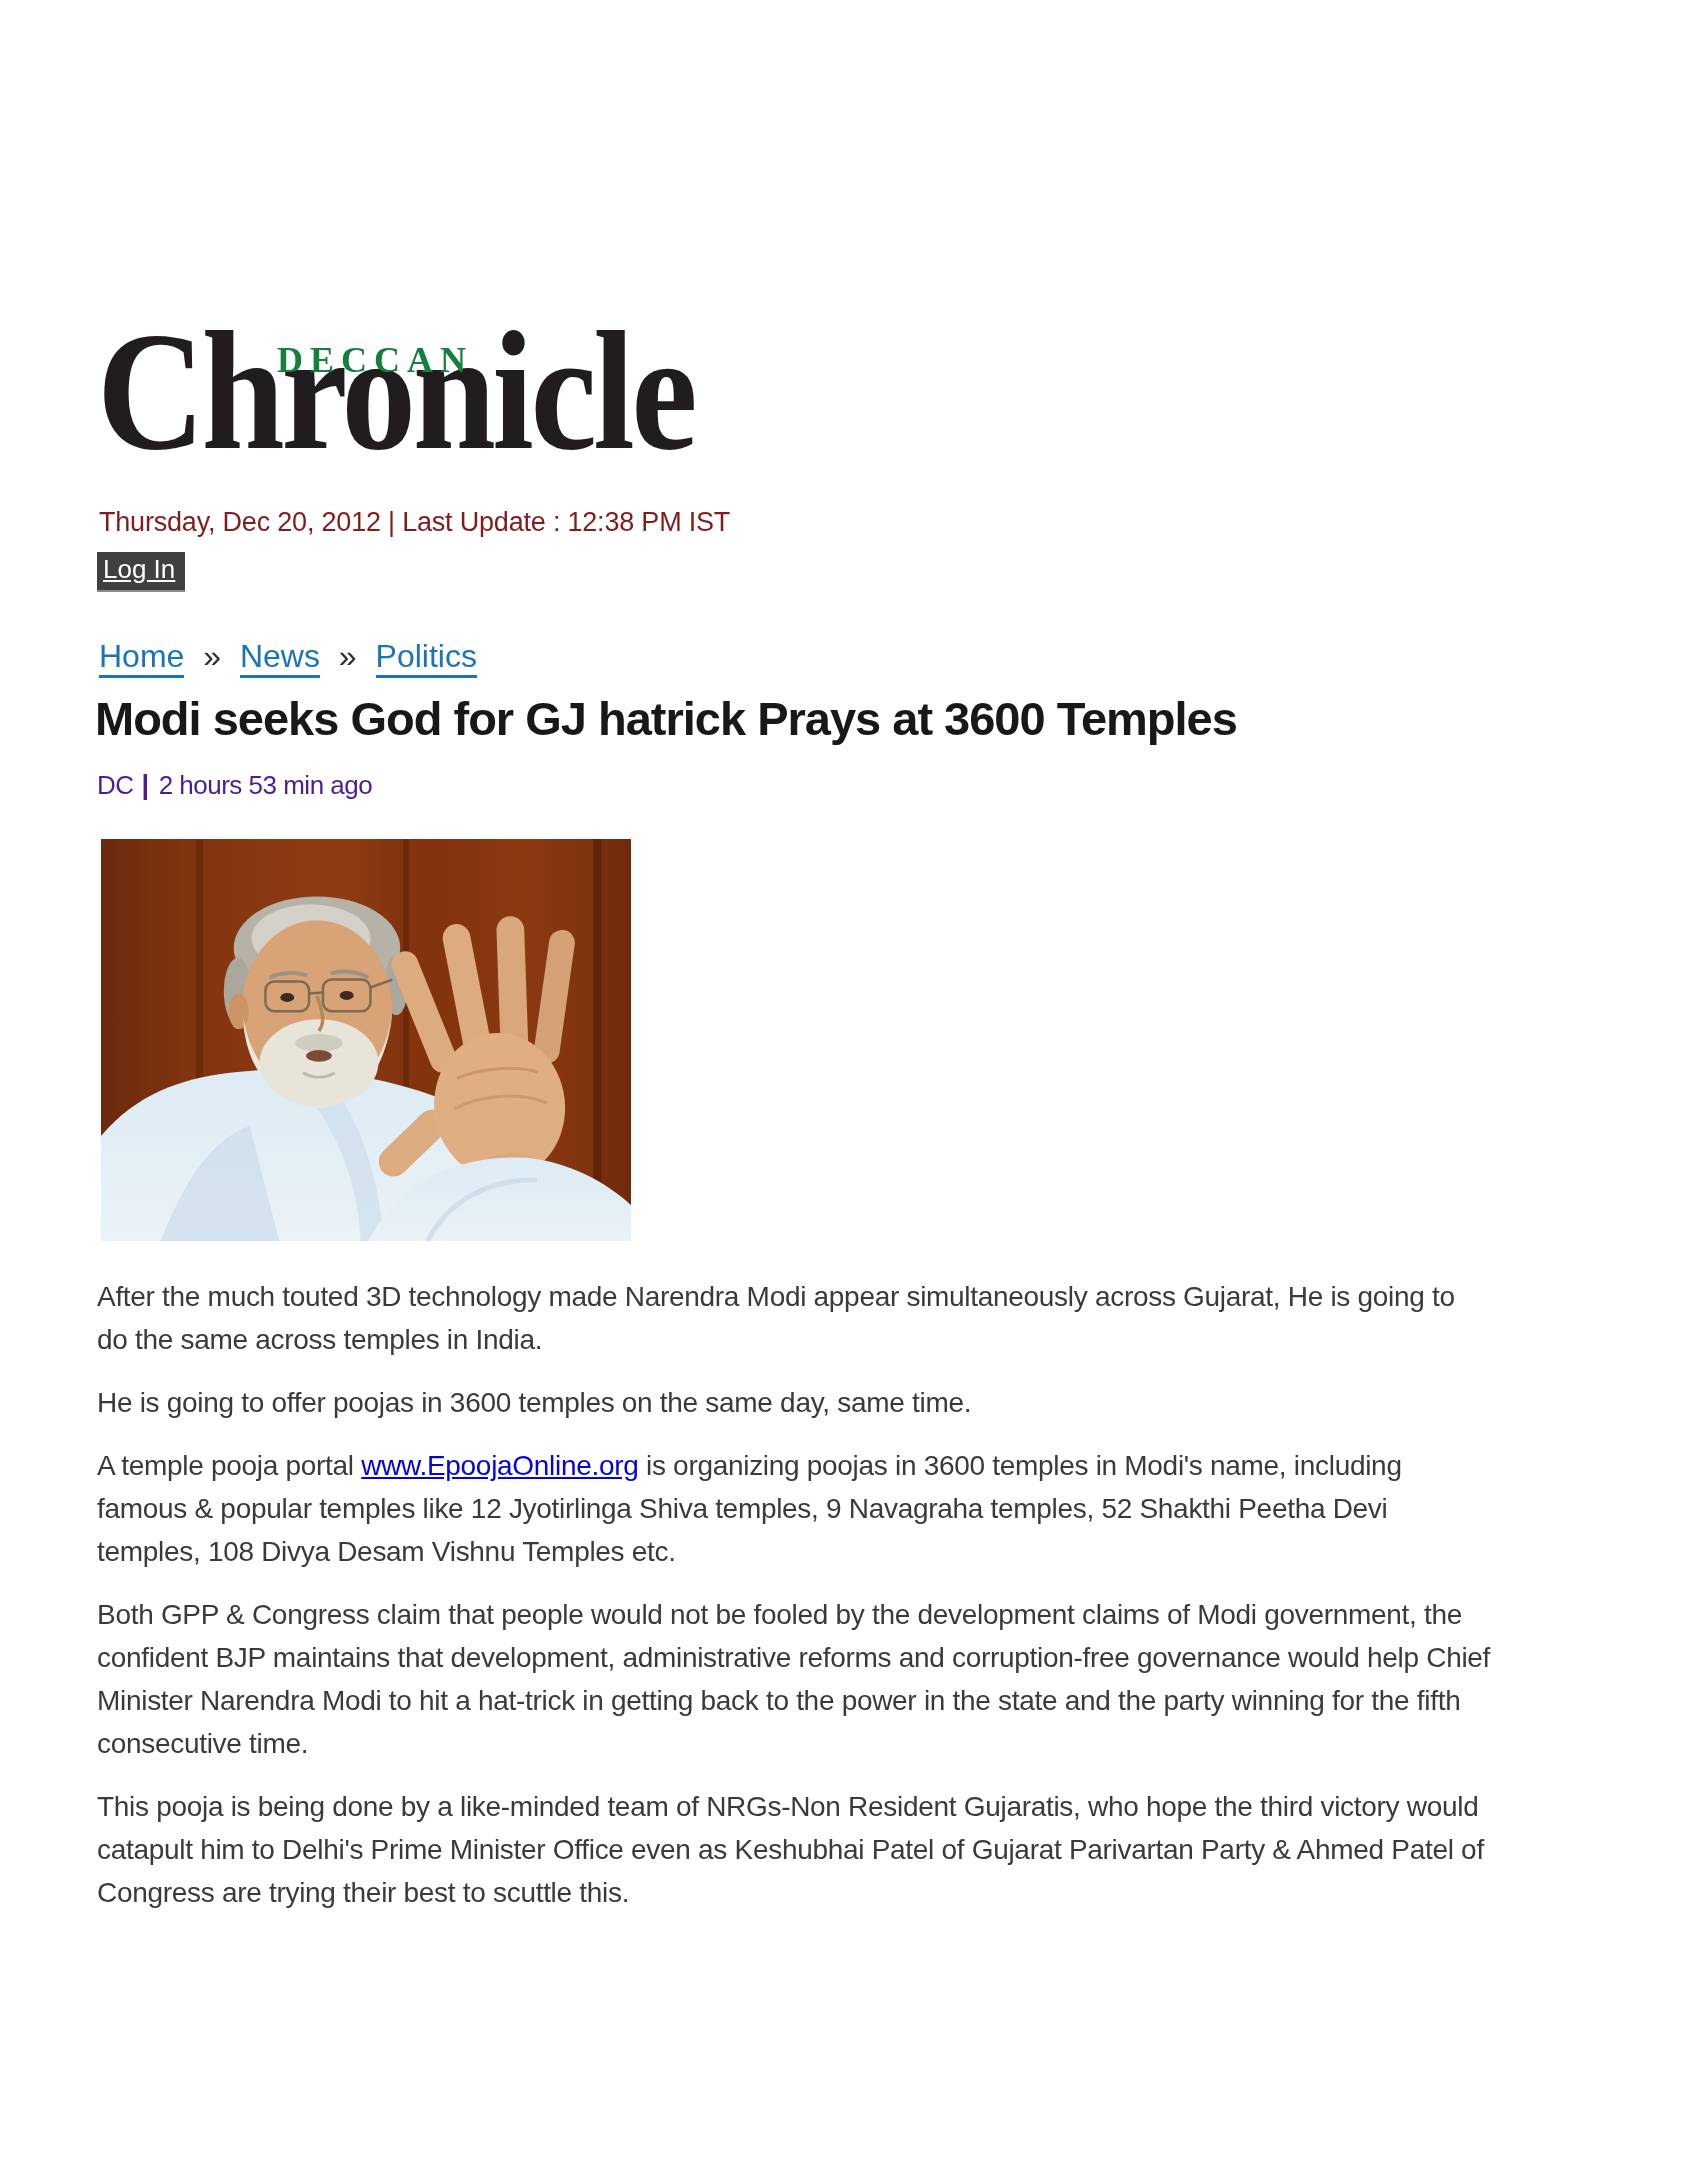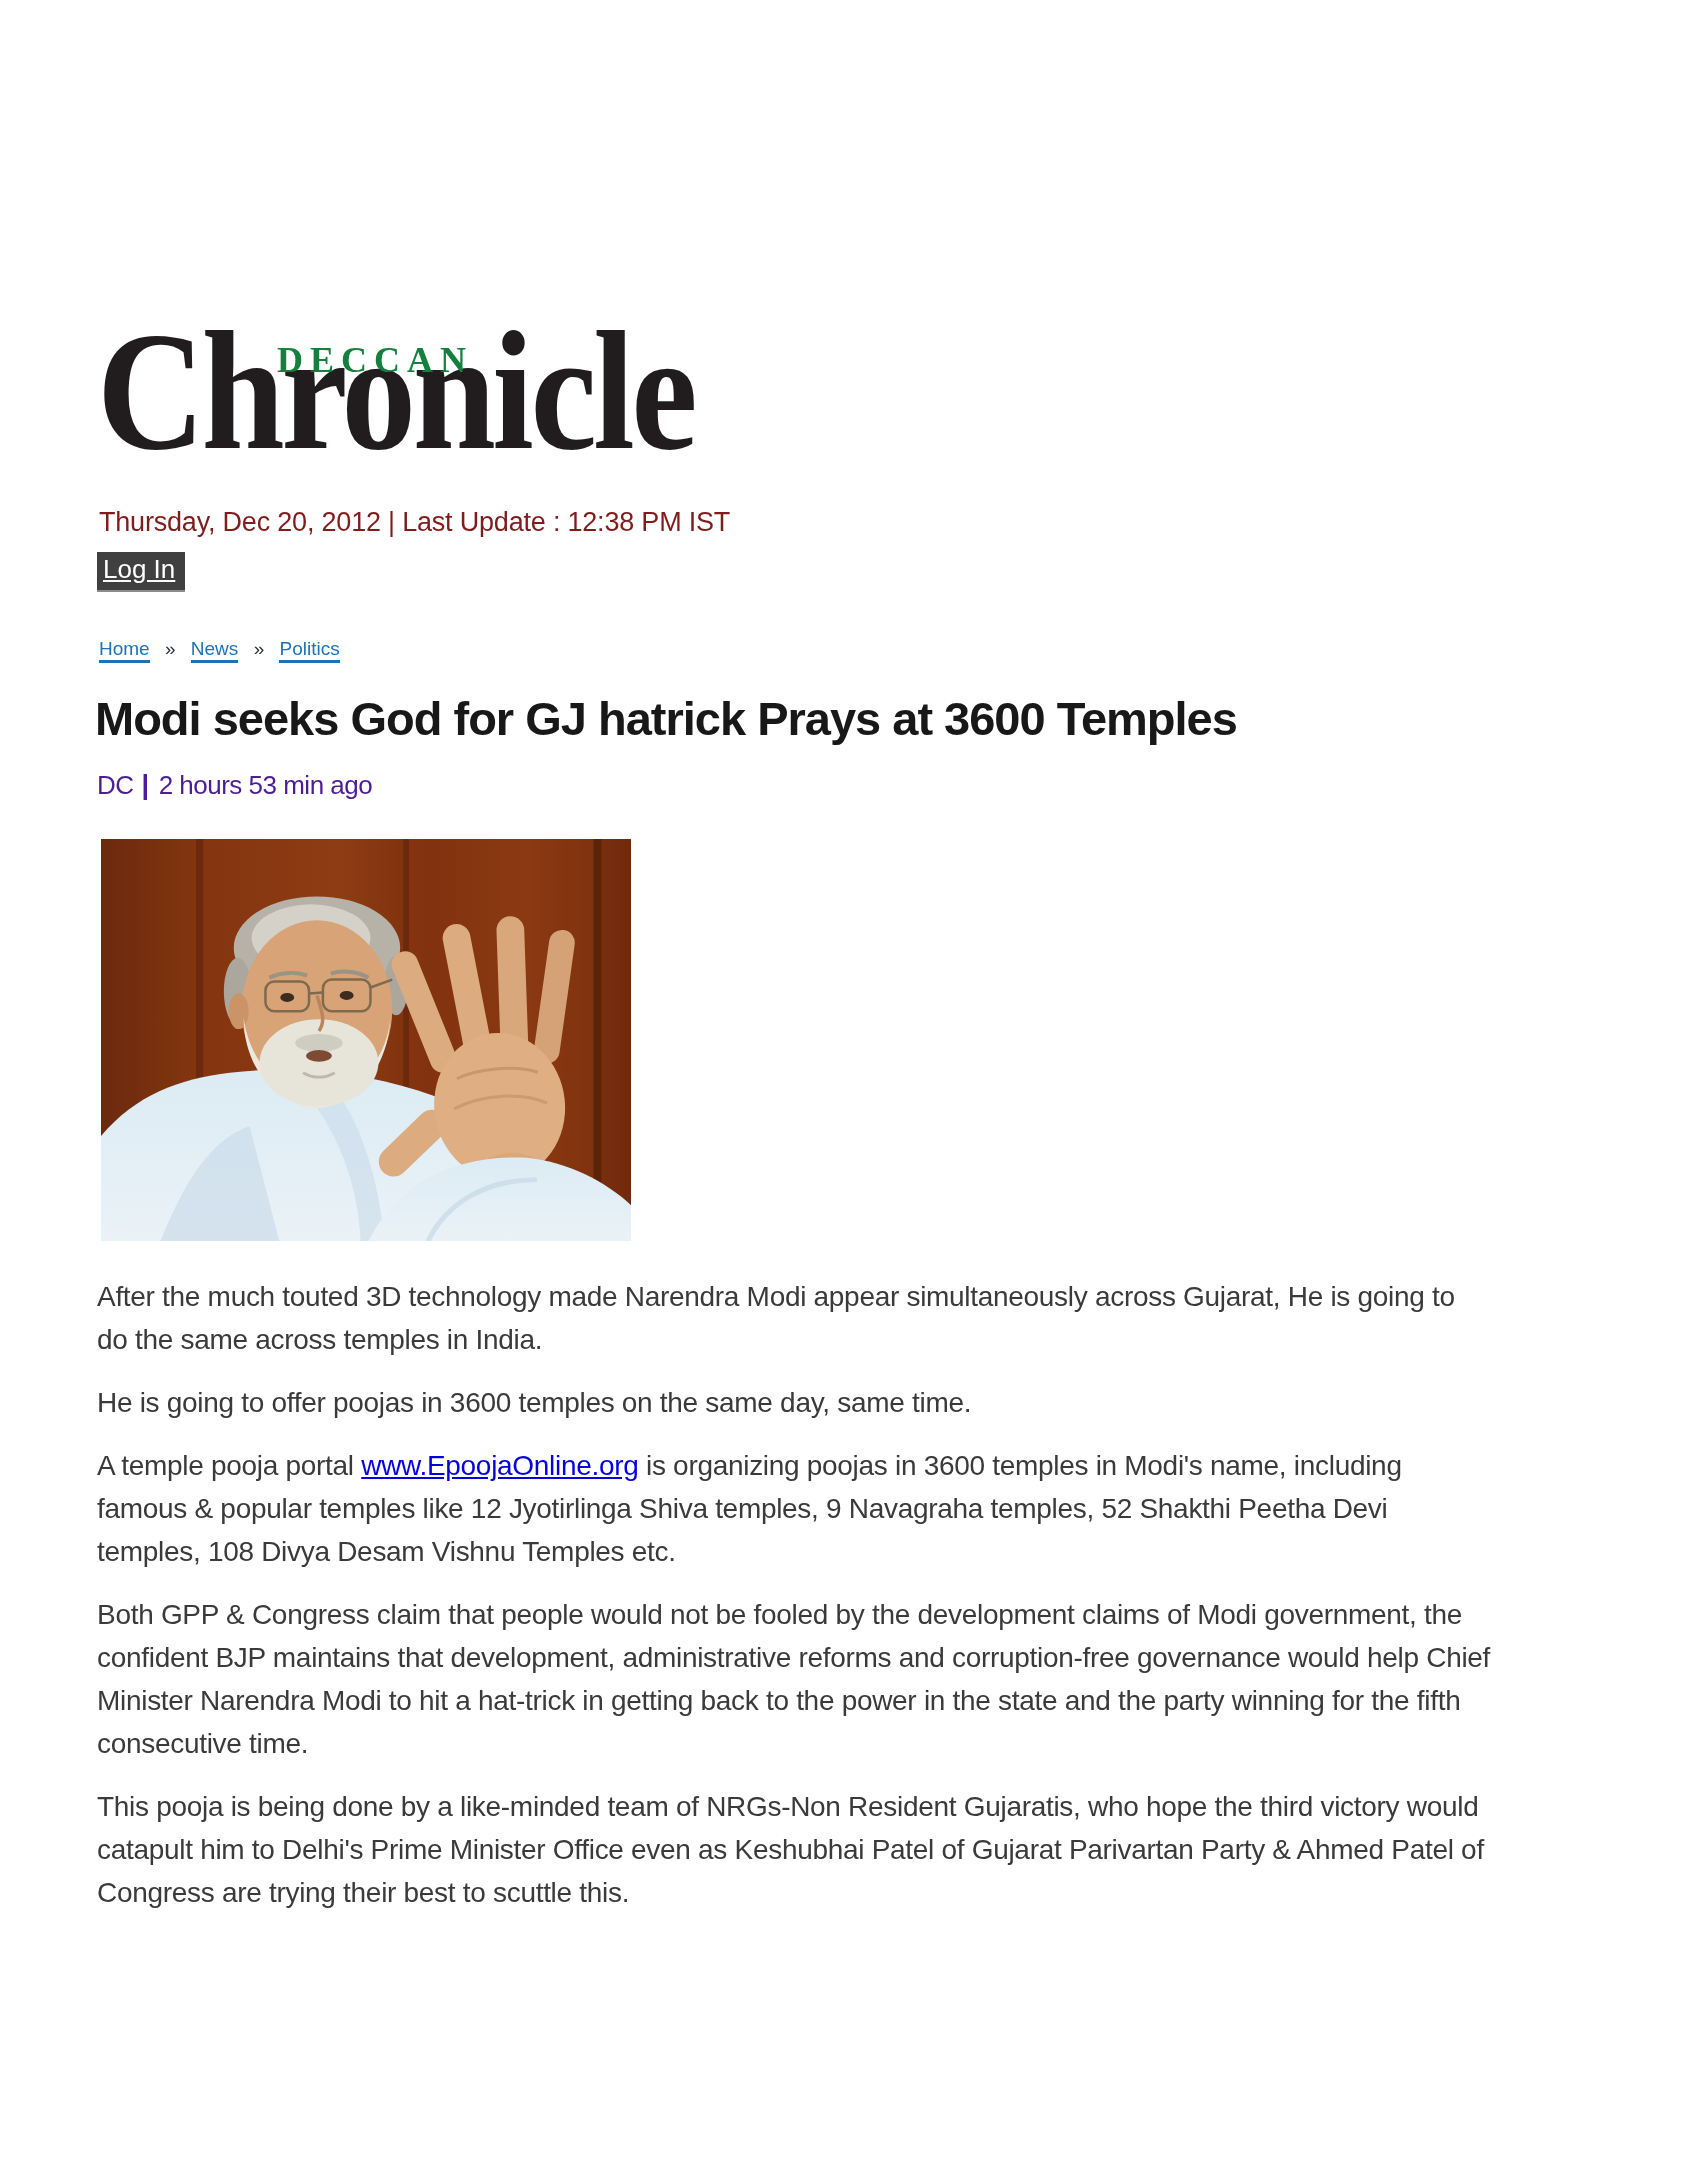--- a/index.html
+++ b/index.html
@@ -32,21 +32,21 @@
   }
   .login-link {
     position:absolute; left:97px; top:552px;
     display:inline-block; background:#404040; color:#ffffff;
     font-size:26px; padding:2px 10px 5px 6px;
     text-decoration:underline; cursor:pointer;
     border-bottom:2px solid #8c8c8c;
   }
 
   
-  .breadcrumb { position:absolute; left:99px; top:638px; font-size:19px; }
+  .breadcrumb { position:absolute; left:99px; top:638px; font-size:32px; }
   .crumb {
     color:#1b73b8; text-decoration:none; cursor:pointer;
     border-bottom:3px solid #1b73b8; padding-bottom:1px;
   }
   .crumb-sep { color:#27313d; margin:0 10px; }
 
   
   .headline {
     position:absolute; left:95px; top:691px; width:1485px;
     font-size:47px; font-weight:700; color:#181818; letter-spacing:-1px;

